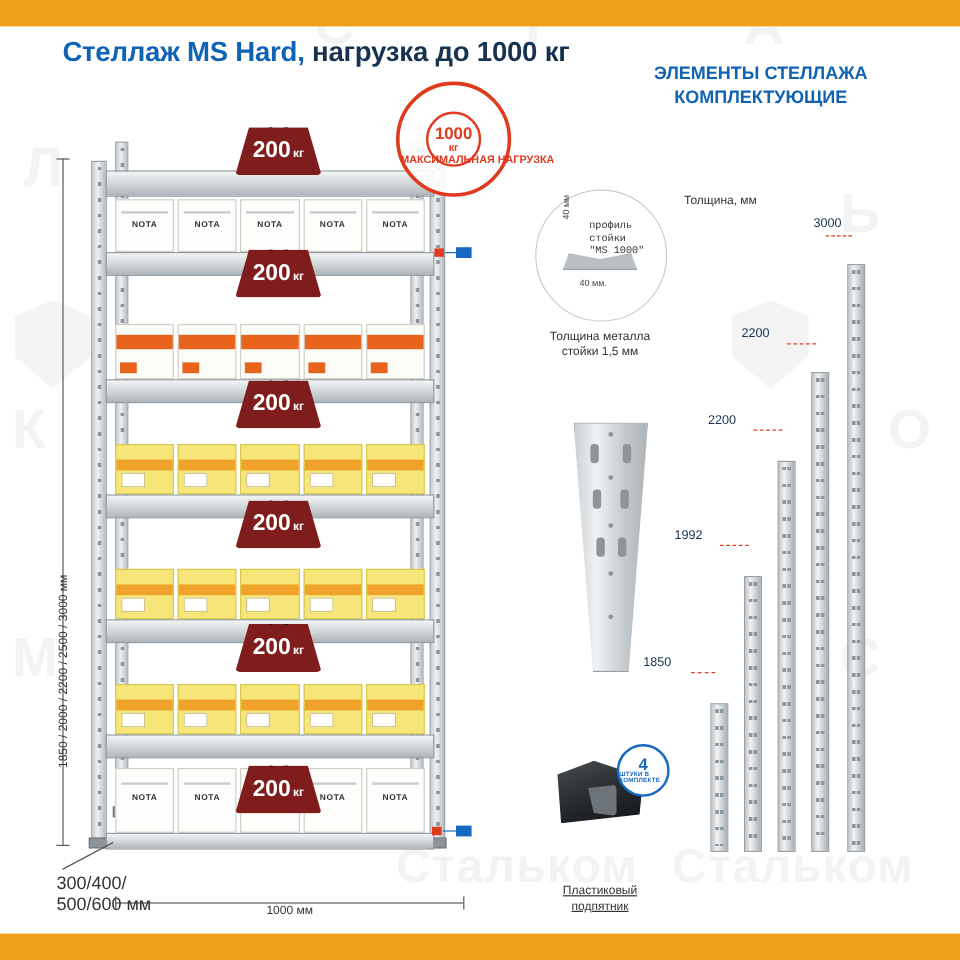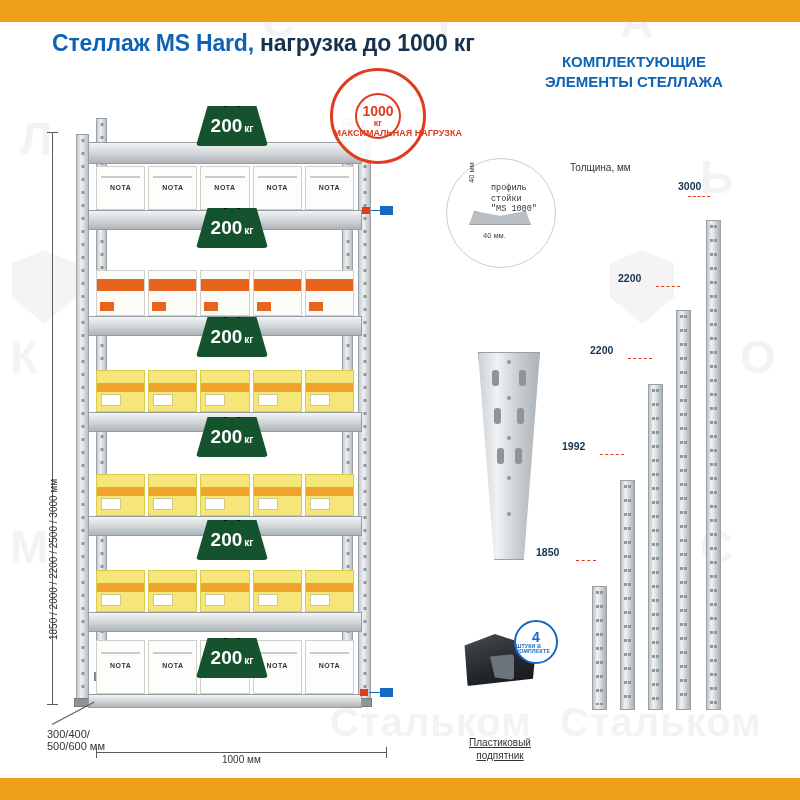--- a/index.html
+++ b/index.html
@@ -193,21 +193,21 @@
     height: 9px;
     background: #8e9599;
     border: 1px solid #767c80;
     box-sizing: border-box;
   }
   
   .badge {
     position: absolute;
     width: 72px;
     height: 40px;
-    background: #14532d;
+    background: #7f1d1d;
     color: #fff;
     border-radius: 4px;
     clip-path: polygon(16% 0%, 84% 0%, 100% 100%, 0% 100%);
     display: flex;
     align-items: center;
     justify-content: center;
     gap: 2px;
     z-index: 7;
   }
   .badge .num { font-size: 19px; font-weight: bold; }
@@ -474,21 +474,21 @@
     position: absolute;
     right: 3px;
     top: 4px;
     width: 3px;
     height: calc(100% - 8px);
     background-image: repeating-linear-gradient(to bottom,#8f979c 0 3px, transparent 3px 14px);
   }
   .hlabel {
     position: absolute;
     font-size: 10.5px;
-    font-weight: bold;
+    font-weight: normal;
     color: #16324f;
     text-align: right;
   }
   .hleader {
     position: absolute;
     height: 1px;
     border-top: 1px dashed #e03a1f;
   }
   .height-cap {
     position: absolute;
@@ -516,22 +516,22 @@
   <div class="wm" style="left:560px; top:700px; font-size:40px;">Стальком</div>
   <div class="wm-logo" style="left:12px; top:250px;"></div>
   <div class="wm-logo" style="left:610px; top:250px;"></div>
 
   <div class="bar top"></div>
   <div class="bar bottom"></div>
 
   <div class="title"><span>Стеллаж MS Hard,</span><span class="dark"> нагрузка до 1000 кг</span></div>
 
   <div class="right-head">
+    <div>ЭЛЕМЕНТЫ СТЕЛЛАЖА</div>
     <div>КОМПЛЕКТУЮЩИЕ</div>
-    <div>ЭЛЕМЕНТЫ СТЕЛЛАЖА</div>
   </div>
 
   <div id="rack">
 
     <div class="post" style="left:6px; top:16px; width:13px; height:566px;">
         <div class="holes"></div>
       </div>
     <div class="post" style="left:26px; top:0px; width:11px; height:556px;">
         <div class="holes"></div>
       </div>
@@ -736,21 +736,21 @@
   <div class="tick" style="left:47px; top:132px; width:11px; height:1px;"></div>
   <div class="tick" style="left:47px; top:704px; width:11px; height:1px;"></div>
   <div class="dimtext rot" style="left:48px; top:640px;">1850 / 2000 / 2200 / 2500 / 3000 мм</div>
 
   <div class="dimline dim-h" style="left:96px; top:752px; width:290px;"></div>
   <div class="tick" style="left:96px; top:747px; width:1px; height:11px;"></div>
   <div class="tick" style="left:386px; top:747px; width:1px; height:11px;"></div>
   <div class="dimtext" style="left:222px; top:754px;">1000 мм</div>
 
   <div class="dimline" style="left:52px; top:724px; width:48px; height:1px; transform:rotate(-28deg); transform-origin:left center;"></div>
-  <div class="dimtext" style="left:47px; top:728px; font-size:11px;">
+  <div class="dimtext" style="left:47px; top:728px; font-size:15px;">
     <span>300/400/</span><br>
     <span>500/600 мм</span>
   </div>
 
   <div id="stamp">
     <div class="ring"></div>
     <div class="arc">
       <span style="transform:rotate(-105deg) translate(0,-46px) rotate(105deg); font-size:9px;">МАКСИМАЛЬНАЯ НАГРУЗКА</span>
     </div>
     <div class="inner">
@@ -761,20 +761,24 @@
 
   <div id="profile">
     <div class="ptext">
       <div>профиль</div>
       <div>стойки</div>
       <div>"MS 1000"</div>
     </div>
     <div class="shape"></div>
     <div class="dim40v">40 мм</div>
     <div class="dim40h">40 мм.</div>
+  </div>
+  <div class="cap-under" style="left:442px; top:274px; width:116px;">
+    <div>Толщина металла</div>
+    <div>стойки 1,5 мм</div>
   </div>
 
   <div id="beam">
     <div class="body"></div>
     <div class="slot" style="left:14px; top:18px;"></div>
     <div class="slot" style="left:41px; top:18px;"></div>
     <div class="slot" style="left:16px; top:56px;"></div>
     <div class="slot" style="left:39px; top:56px;"></div>
     <div class="slot" style="left:19px; top:96px;"></div>
     <div class="slot" style="left:37px; top:96px;"></div>

